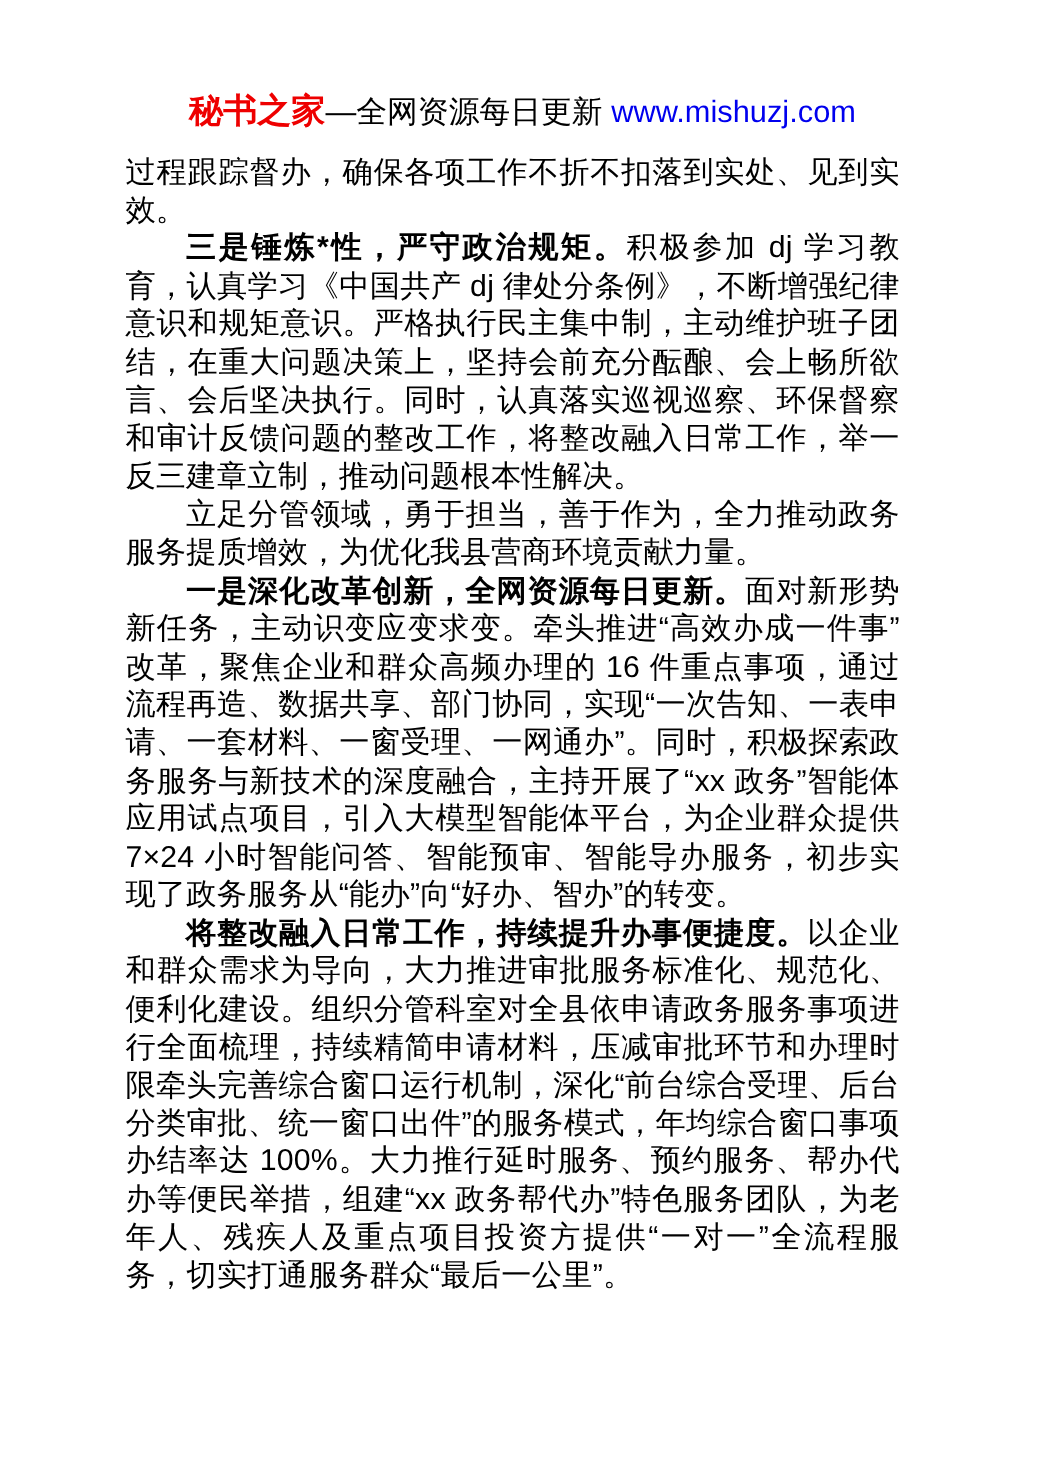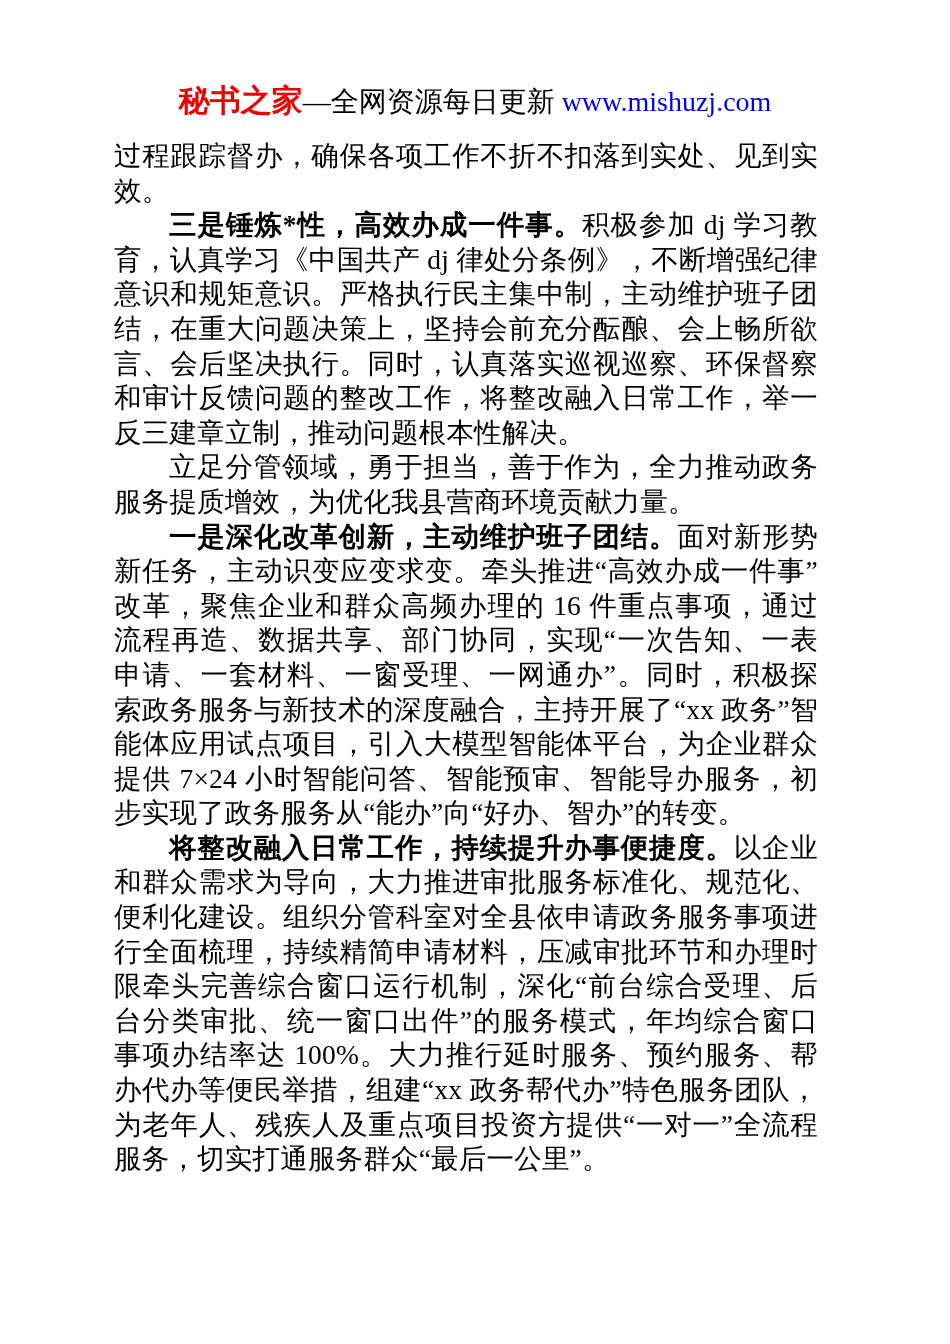--- a/index.html
+++ b/index.html
@@ -6,21 +6,21 @@
     margin: 0;
     padding: 0;
     background: #ffffff;
   }
   .page {
     position: relative;
     width: 950px;
     height: 1344px;
     background: #ffffff;
     color: #000000;
-    font-family: Liberation Serif, serif;
+    font-family: Liberation Sans, sans-serif;
     box-sizing: border-box;
     overflow: hidden;
   }
   .header {
     margin-top: 82px;
     text-align: center;
     font-size: 28px;
     line-height: 38px;
     white-space: nowrap;
   }
@@ -56,19 +56,19 @@
 <body>
 
 <div class="page">
 
   <div class="header">
     <span class="brand" style="color: rgb(238, 0, 0);">秘书之家</span><span class="tagline">—全网资源每日更新 </span><a class="site-url" style="color: rgb(0, 0, 238);">www.mishuzj.com</a>
   </div>
 
   <div class="doc-body" id="doc-body">
       <p class="para"><span>过程跟踪督办，确保各项工作不折不扣落到实处、见到实效。</span></p>
-      <p class="para indent"><span class="bold">三是锤炼*性，高效办成一件事。</span><span>积极参加 dj 学习教育，认真学习《中国共产 dj 律处分条例》，不断增强纪律意识和规矩意识。严格执行民主集中制，主动维护班子团结，在重大问题决策上，坚持会前充分酝酿、会上畅所欲言、会后坚决执行。同时，认真落实巡视巡察、环保督察和审计反馈问题的整改工作，将整改融入日常工作，举一反三建章立制，推动问题根本性解决。</span></p>
+      <p class="para indent"><span class="bold">三是锤炼*性，严守政治规矩。</span><span>积极参加 dj 学习教育，认真学习《中国共产 dj 律处分条例》，不断增强纪律意识和规矩意识。严格执行民主集中制，主动维护班子团结，在重大问题决策上，坚持会前充分酝酿、会上畅所欲言、会后坚决执行。同时，认真落实巡视巡察、环保督察和审计反馈问题的整改工作，将整改融入日常工作，举一反三建章立制，推动问题根本性解决。</span></p>
       <p class="para indent"><span>立足分管领域，勇于担当，善于作为，全力推动政务服务提质增效，为优化我县营商环境贡献力量。</span></p>
-      <p class="para indent"><span class="bold">一是深化改革创新，主动维护班子团结。</span><span>面对新形势新任务，主动识变应变求变。牵头推进“高效办成一件事”改革，聚焦企业和群众高频办理的 16 件重点事项，通过流程再造、数据共享、部门协同，实现“一次告知、一表申请、一套材料、一窗受理、一网通办”。同时，积极探索政务服务与新技术的深度融合，主持开展了“xx 政务”智能体应用试点项目，引入大模型智能体平台，为企业群众提供 7×24 小时智能问答、智能预审、智能导办服务，初步实现了政务服务从“能办”向“好办、智办”的转变。</span></p>
+      <p class="para indent"><span class="bold">一是深化改革创新，全网资源每日更新。</span><span>面对新形势新任务，主动识变应变求变。牵头推进“高效办成一件事”改革，聚焦企业和群众高频办理的 16 件重点事项，通过流程再造、数据共享、部门协同，实现“一次告知、一表申请、一套材料、一窗受理、一网通办”。同时，积极探索政务服务与新技术的深度融合，主持开展了“xx 政务”智能体应用试点项目，引入大模型智能体平台，为企业群众提供 7×24 小时智能问答、智能预审、智能导办服务，初步实现了政务服务从“能办”向“好办、智办”的转变。</span></p>
       <p class="para indent"><span class="bold">将整改融入日常工作，持续提升办事便捷度。</span><span>以企业和群众需求为导向，大力推进审批服务标准化、规范化、便利化建设。组织分管科室对全县依申请政务服务事项进行全面梳理，持续精简申请材料，压减审批环节和办理时限牵头完善综合窗口运行机制，深化“前台综合受理、后台分类审批、统一窗口出件”的服务模式，年均综合窗口事项办结率达 100%。大力推行延时服务、预约服务、帮办代办等便民举措，组建“xx 政务帮代办”特色服务团队，为老年人、残疾人及重点项目投资方提供“一对一”全流程服务，切实打通服务群众“最后一公里”。</span></p>
     </div>
 
 </div>
 
 </body></html>

